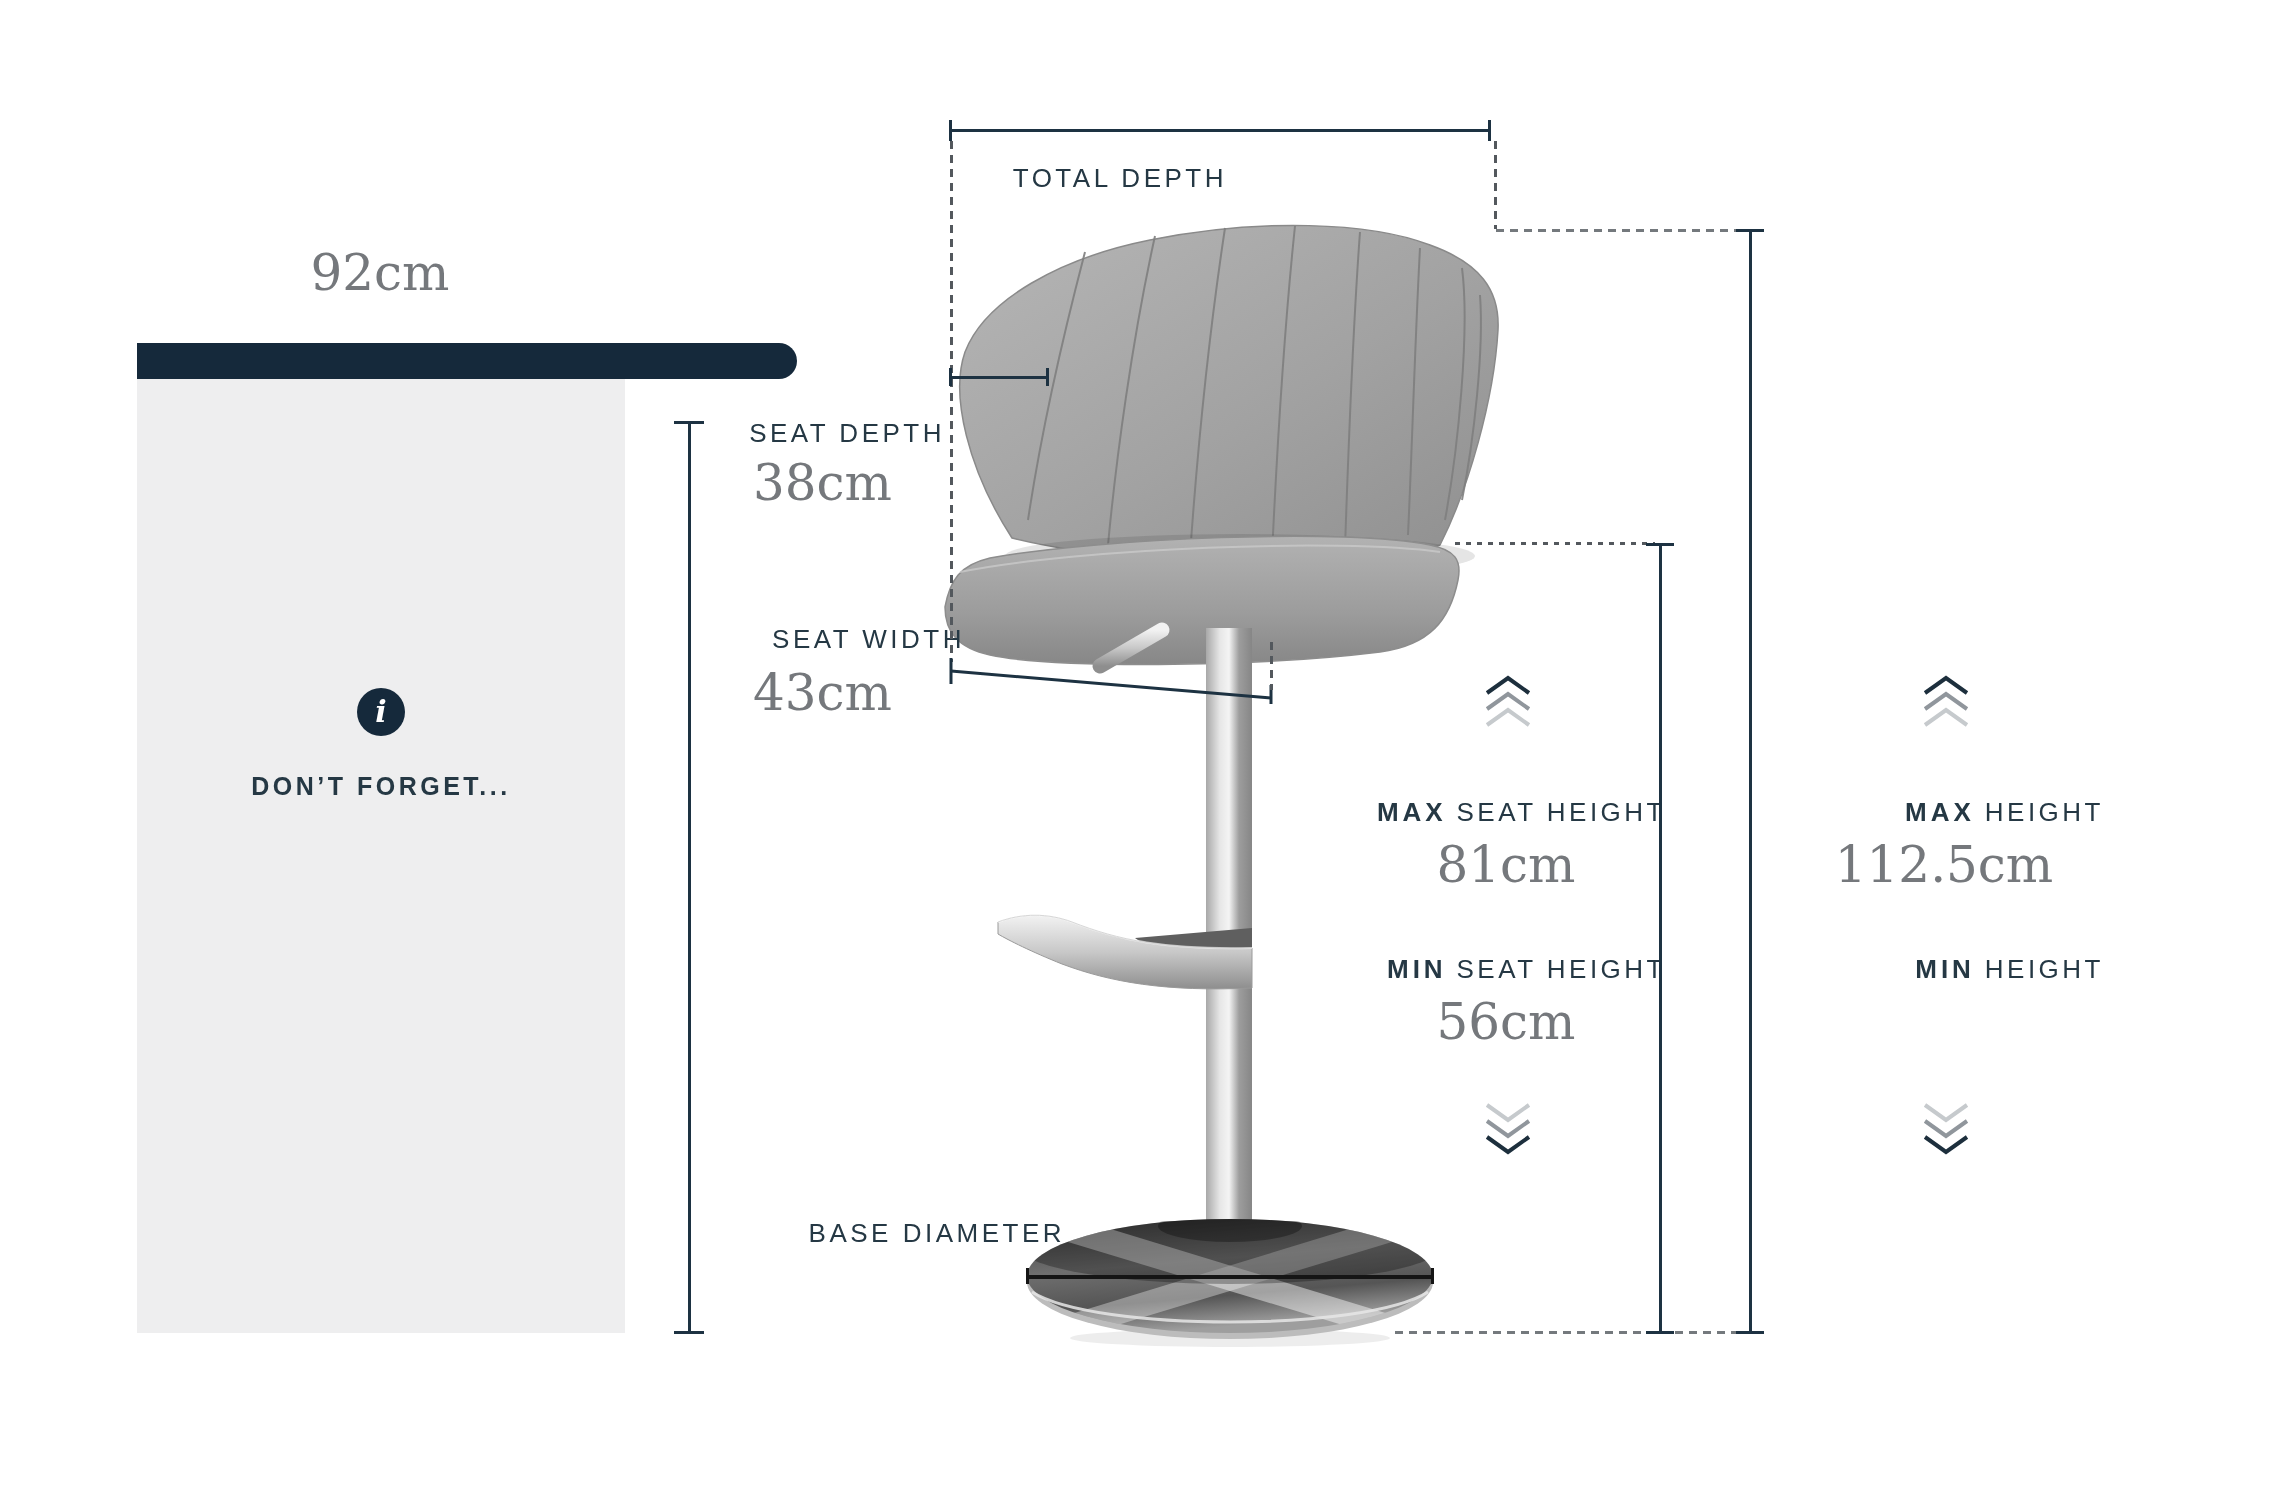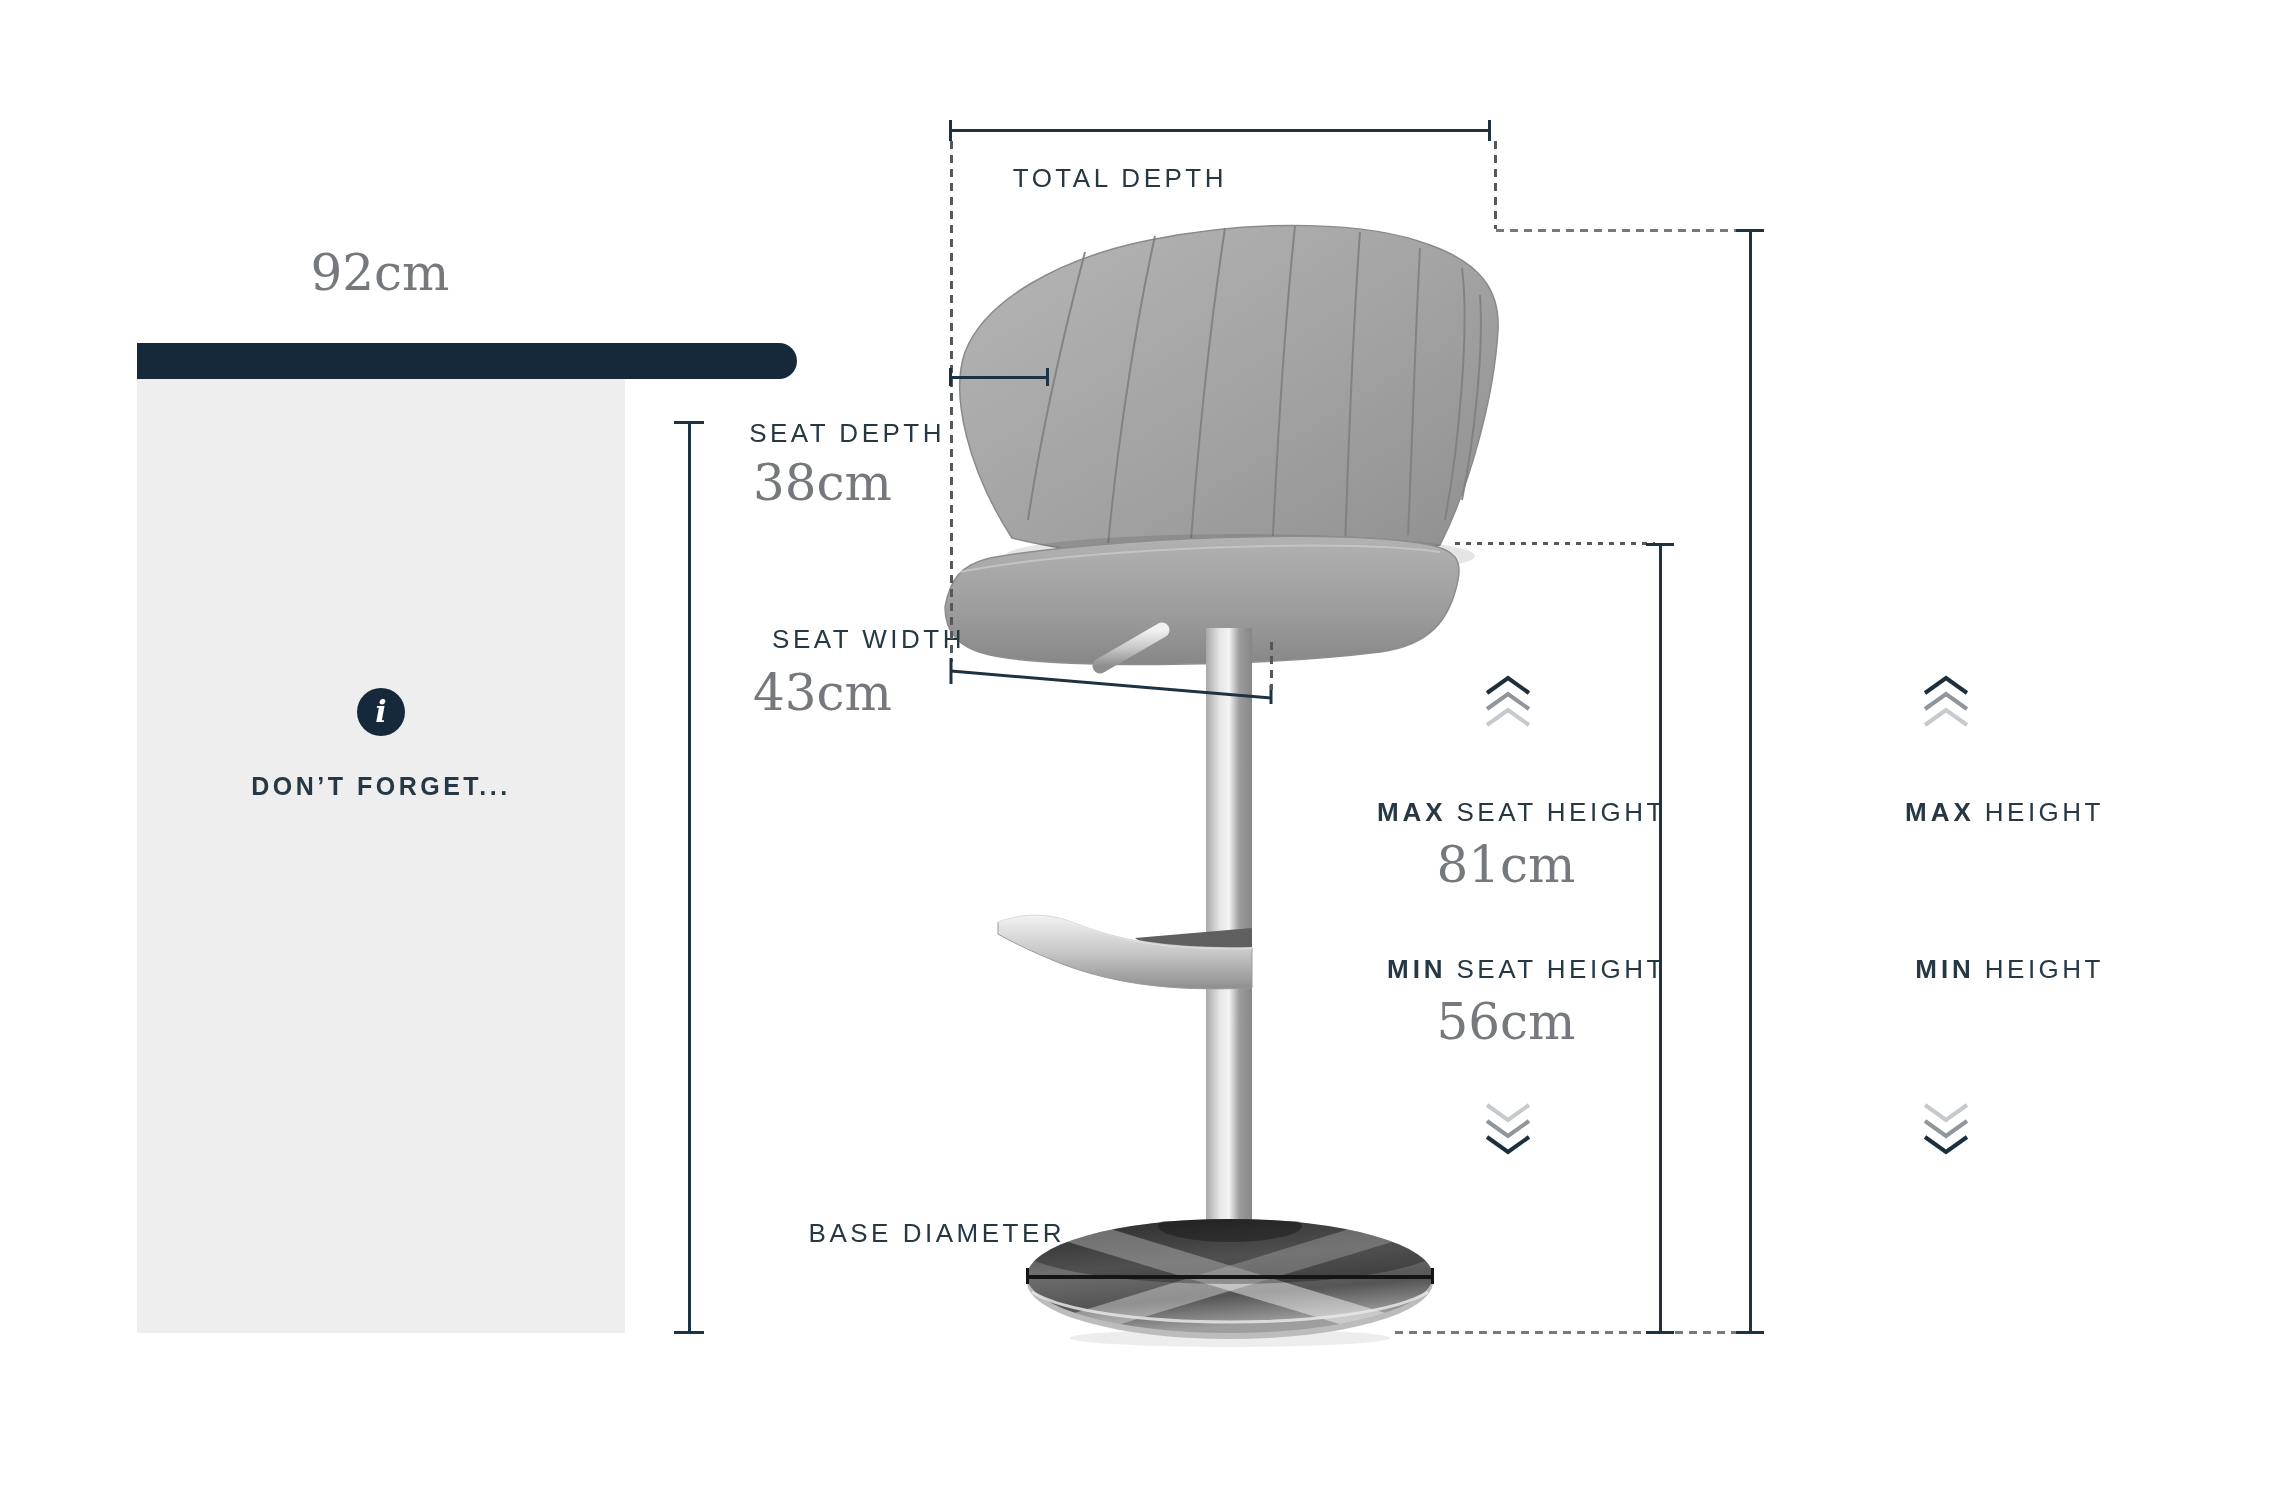--- a/index.html
+++ b/index.html
@@ -219,20 +219,21 @@
   </svg>
 
   <svg class="abs chev" style="left:1920px;top:672px;" width="52" height="62" viewBox="0 0 52 62">
     <path class="c-dark" d="M5 21 L26 6 L47 21"></path>
     <path class="c-mid" d="M5 37 L26 22 L47 37"></path>
     <path class="c-light" d="M5 53 L26 38 L47 53"></path>
   </svg>
   <div class="abs lbl" style="left:1784px;top:797px;width:320px;">
     <span class="b">MAX</span><span>HEIGHT</span>
   </div>
+  <div class="abs val" style="left:1784px;top:840px;width:320px;">112.5cm</div>
   <div class="abs lbl" style="left:1784px;top:954px;width:320px;">
     <span class="b">MIN</span><span>HEIGHT</span>
   </div>
   <svg class="abs chev" style="left:1920px;top:1096px;" width="52" height="62" viewBox="0 0 52 62">
     <path class="c-light" d="M5 9 L26 24 L47 9"></path>
     <path class="c-mid" d="M5 25 L26 40 L47 25"></path>
     <path class="c-dark" d="M5 41 L26 56 L47 41"></path>
   </svg>
 
 </div>

